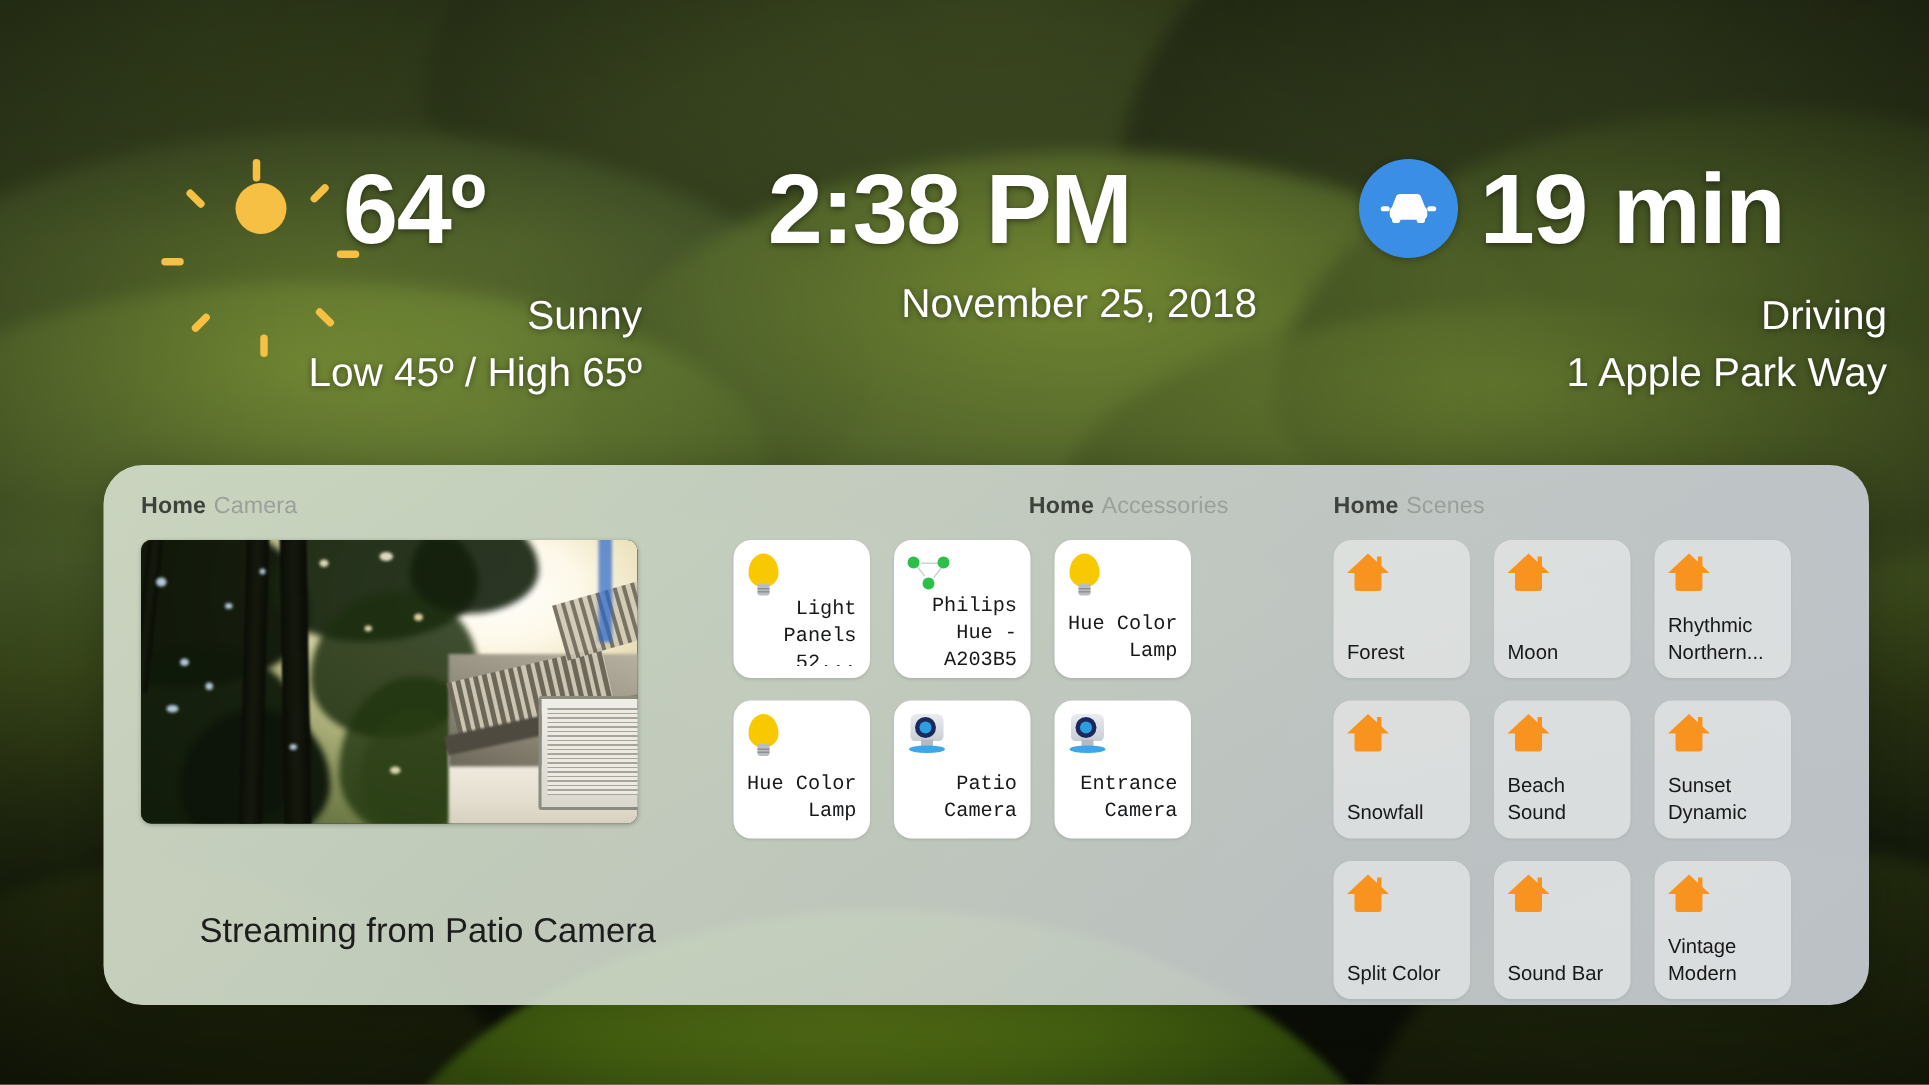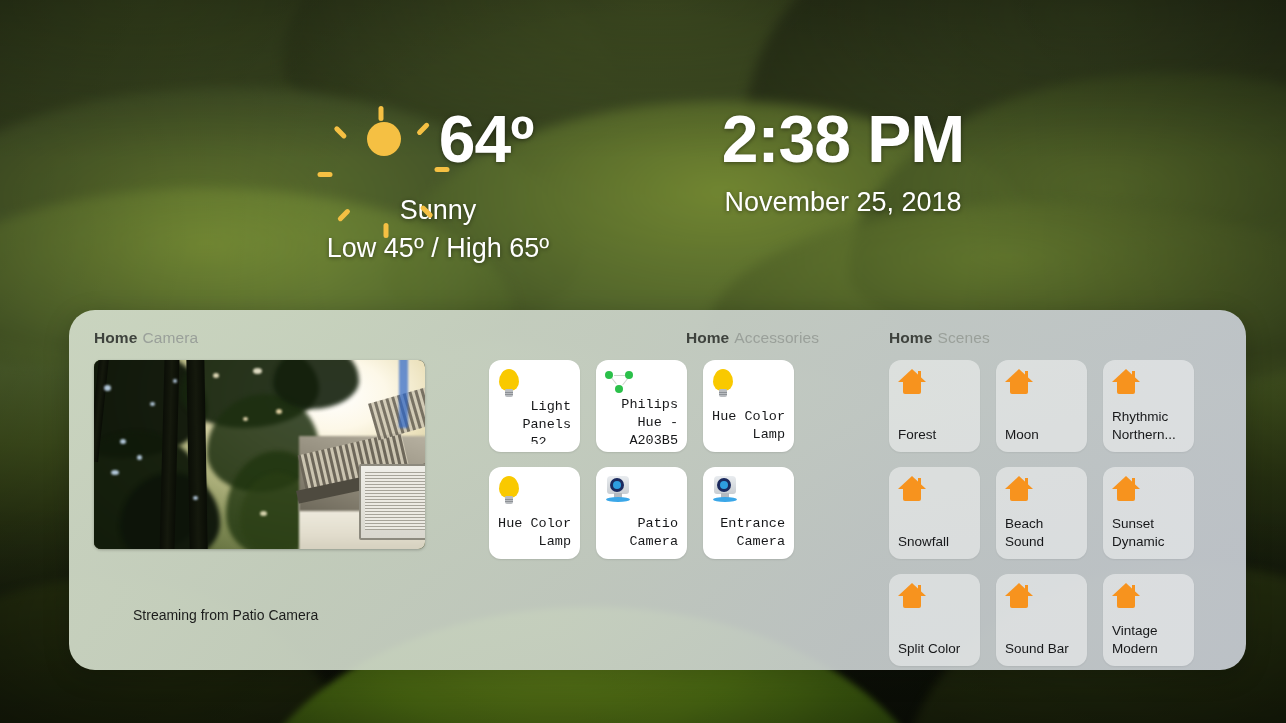--- a/index.html
+++ b/index.html
@@ -94,21 +94,21 @@
     position: absolute;
     top: 96px;
     left: 0; right: 0;
     display: flex;
     justify-content: center;
     align-items: flex-start;
     color: #fff;
     text-shadow: 0 1px 4px rgba(0,0,0,.45);
   }
 
-  .widget { text-align: center; }
+  .widget { text-align: right; }
   .w-weather { width: 400px; }
   .w-clock   { width: 410px; }
   .w-drive   { width: 420px; }
 
   .w-top {
     display: flex;
     align-items: center;
     justify-content: center;
     gap: 14px;
     height: 86px;
@@ -241,21 +241,21 @@
     background: #cfe6ff;
     border-radius: 50%;
     filter: blur(1px);
     opacity: .85;
   }
 
   .stream-label {
     position:absolute;
     left: 39px;
     top: 278px;
-    font-size: 14px;
+    font-size: 23px;
     color: #1c1d1c;
   }
 
   
   .col-acc {
     position: absolute;
     left: 420px; top: 19px;
     width: 330px;
     text-align: right;
   }
@@ -422,20 +422,37 @@
       <div class="w-line2">Low 45º / High 65º</div>
     </div>
 
     <div class="widget w-clock">
       <div class="w-top">
         <div class="w-big">2:38 PM</div>
       </div>
       <div class="w-line2">November 25, 2018</div>
     </div>
 
+    <div class="widget w-drive">
+      <div class="w-top">
+        <div class="car-badge">
+          <svg width="38" height="26" viewBox="0 0 38 26" aria-hidden="true">
+            <path d="M8 12 L10.5 5.5 C11 4 12 3.4 13.4 3.4 L24.6 3.4 C26 3.4 27 4 27.5 5.5 L30 12 Z" fill="#ffffff"></path>
+            <rect x="6.5" y="11.5" width="25" height="9" rx="3.2" fill="#ffffff"></rect>
+            <rect x="8" y="19" width="5.5" height="3.6" rx="1.4" fill="#ffffff"></rect>
+            <rect x="24.5" y="19" width="5.5" height="3.6" rx="1.4" fill="#ffffff"></rect>
+            <rect x="0.5" y="11.5" width="6" height="3.4" rx="1.7" fill="#ffffff"></rect>
+            <rect x="31.5" y="11.5" width="6" height="3.4" rx="1.7" fill="#ffffff"></rect>
+          </svg>
+        </div>
+        <div class="w-big">19 min</div>
+      </div>
+      <div class="w-line1">Driving</div>
+      <div class="w-line2">1 Apple Park Way</div>
+    </div>
 
   </div>
 
   <div class="home-panel">
 
     <div class="col-camera">
       <div class="sec-head">
         <span>Home</span><span class="sub">Camera</span>
       </div>
 

